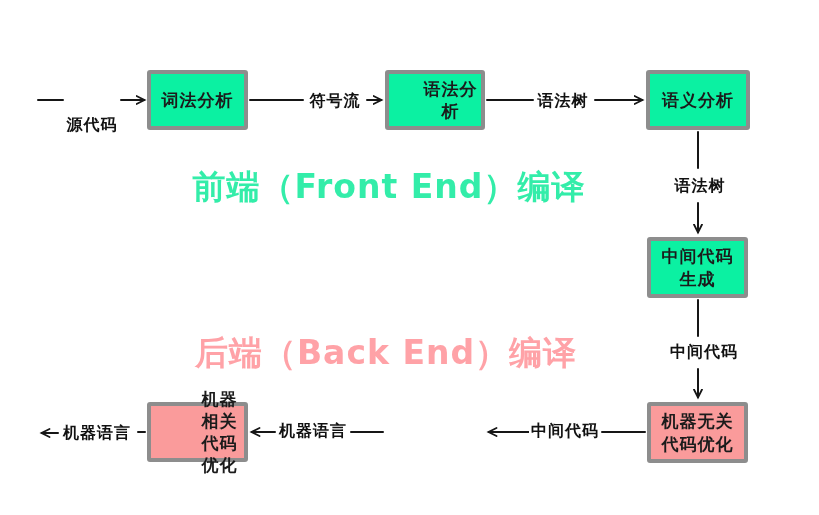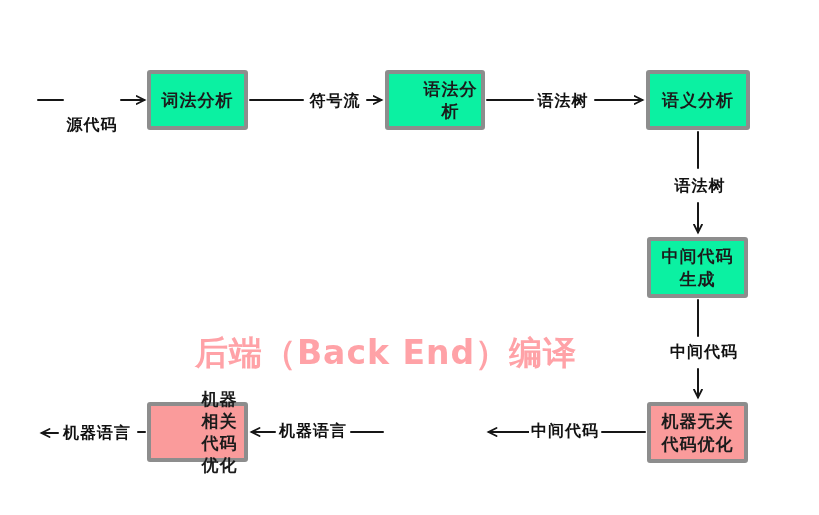--- a/index.html
+++ b/index.html
@@ -87,20 +87,21 @@
 
       <path d="M645,432 H602"></path>
       <path d="M531,432 H489" marker-end="url(#chev)"></path>
       <path d="M383,432 H351"></path>
       <path d="M275,432 H252" marker-end="url(#chev)"></path>
       <path d="M145,432 H138"></path>
       <path d="M58,433 H42" marker-end="url(#chev)"></path>
     </g>
   </svg>
 
+  <div class="section-title front" style="left:389px;top:187px;">前端（Front End）编译</div>
   <div class="section-title back" style="left:386px;top:353px;">后端（Back End）编译</div>
 
   <div class="box green b-lexical">
     <span>词法分析</span>
   </div>
   <div class="box green b-syntax">
     <span>语法分析</span>
   </div>
   <div class="box green b-semantic">
     <span>语义分析</span>

